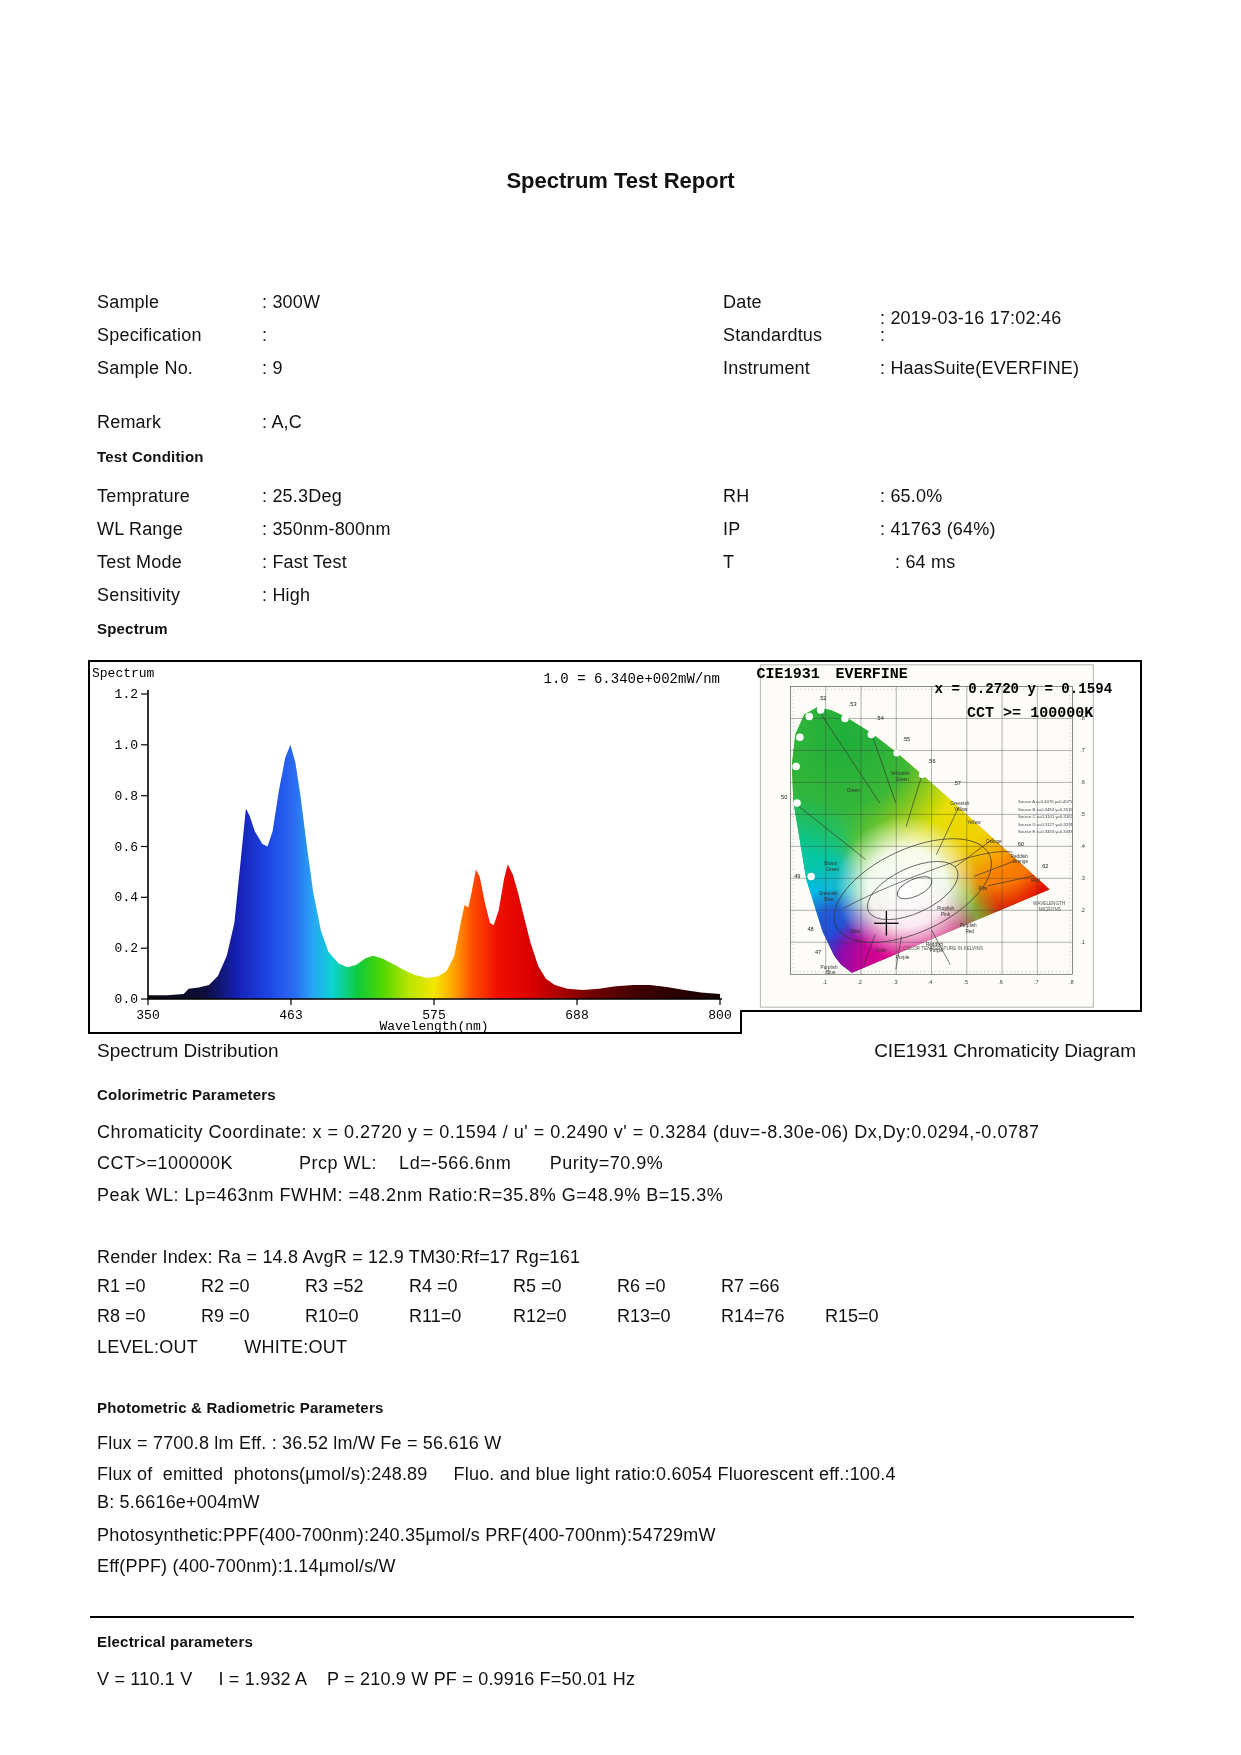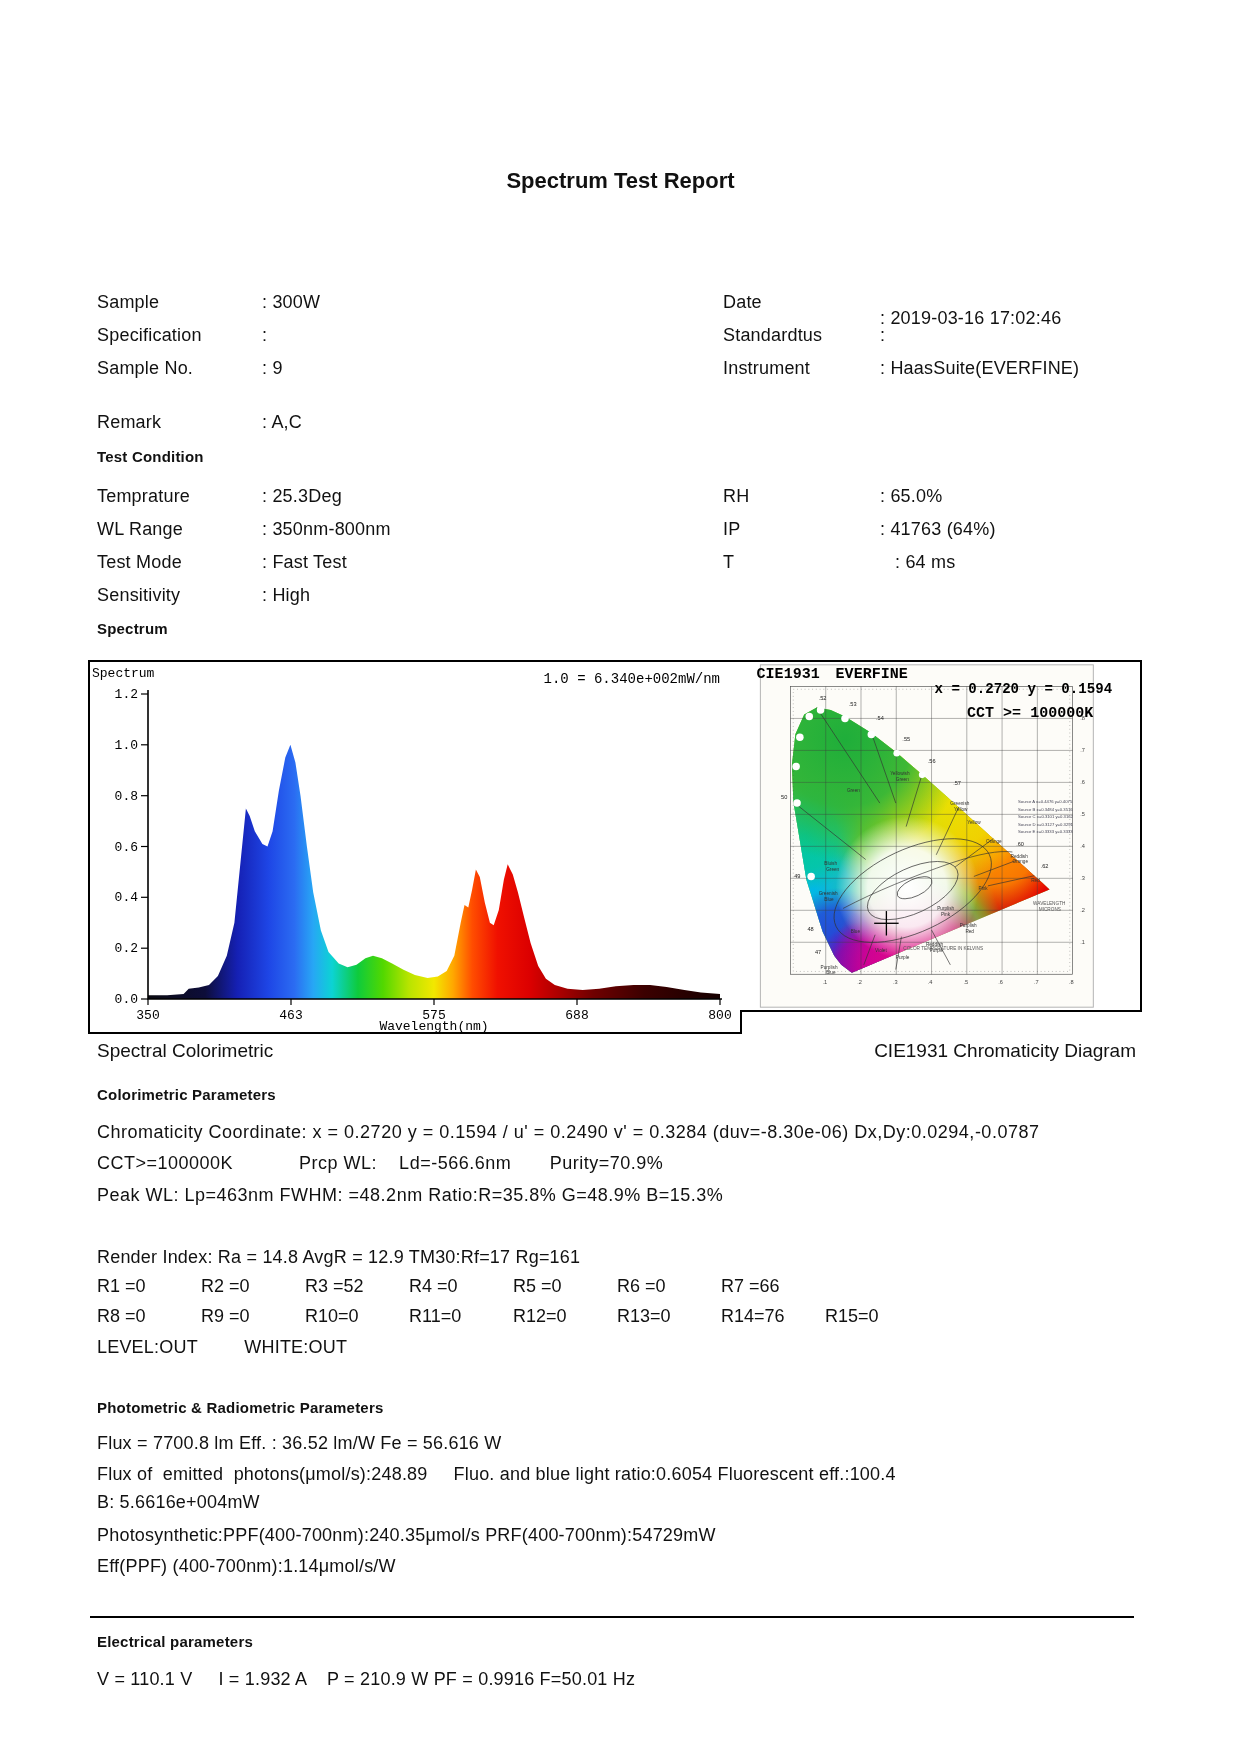--- a/index.html
+++ b/index.html
@@ -314,21 +314,21 @@
 
       <g font-family="Liberation Mono, monospace" font-weight="bold" fill="#000">
         <text x="4" y="17" font-size="16">CIE1931</text>
         <text x="88" y="17" font-size="16">EVERFINE</text>
         <text x="382" y="33" font-size="15" text-anchor="end">x = 0.2720 y = 0.1594</text>
         <text x="362" y="58" font-size="16" text-anchor="end">CCT &gt;= 100000K</text>
       </g>
     </svg>
   </div>
 
-  <div class="caption" style="left:97px;top:1040px;">Spectral Colorimetric</div>
+  <div class="caption" style="left:97px;top:1040px;">Spectrum Distribution</div>
   <div class="caption" style="left:740px;top:1040px;width:396px;text-align:right;">CIE1931 Chromaticity Diagram</div>
 
   <div class="h" style="left:97px;top:1086px;">Colorimetric Parameters</div>
   <div class="t" style="left:97px;top:1122px;letter-spacing:.5px;">Chromaticity Coordinate: x = 0.2720 y = 0.1594 / u' = 0.2490 v' = 0.3284 (duv=-8.30e-06) Dx,Dy:0.0294,-0.0787</div>
   <div class="t" style="left:97px;top:1153px;letter-spacing:.5px;">CCT&gt;=100000K            Prcp WL:    Ld=-566.6nm       Purity=70.9%</div>
   <div class="t" style="left:97px;top:1185px;letter-spacing:.5px;">Peak WL: Lp=463nm FWHM: =48.2nm Ratio:R=35.8% G=48.9% B=15.3%</div>
 
   <div class="t" style="left:97px;top:1247px;">Render Index: Ra = 14.8 AvgR = 12.9 TM30:Rf=17 Rg=161</div>
   <div class="rgrid" style="left:97px;top:1276px;">
     <span>R1 =0</span>

